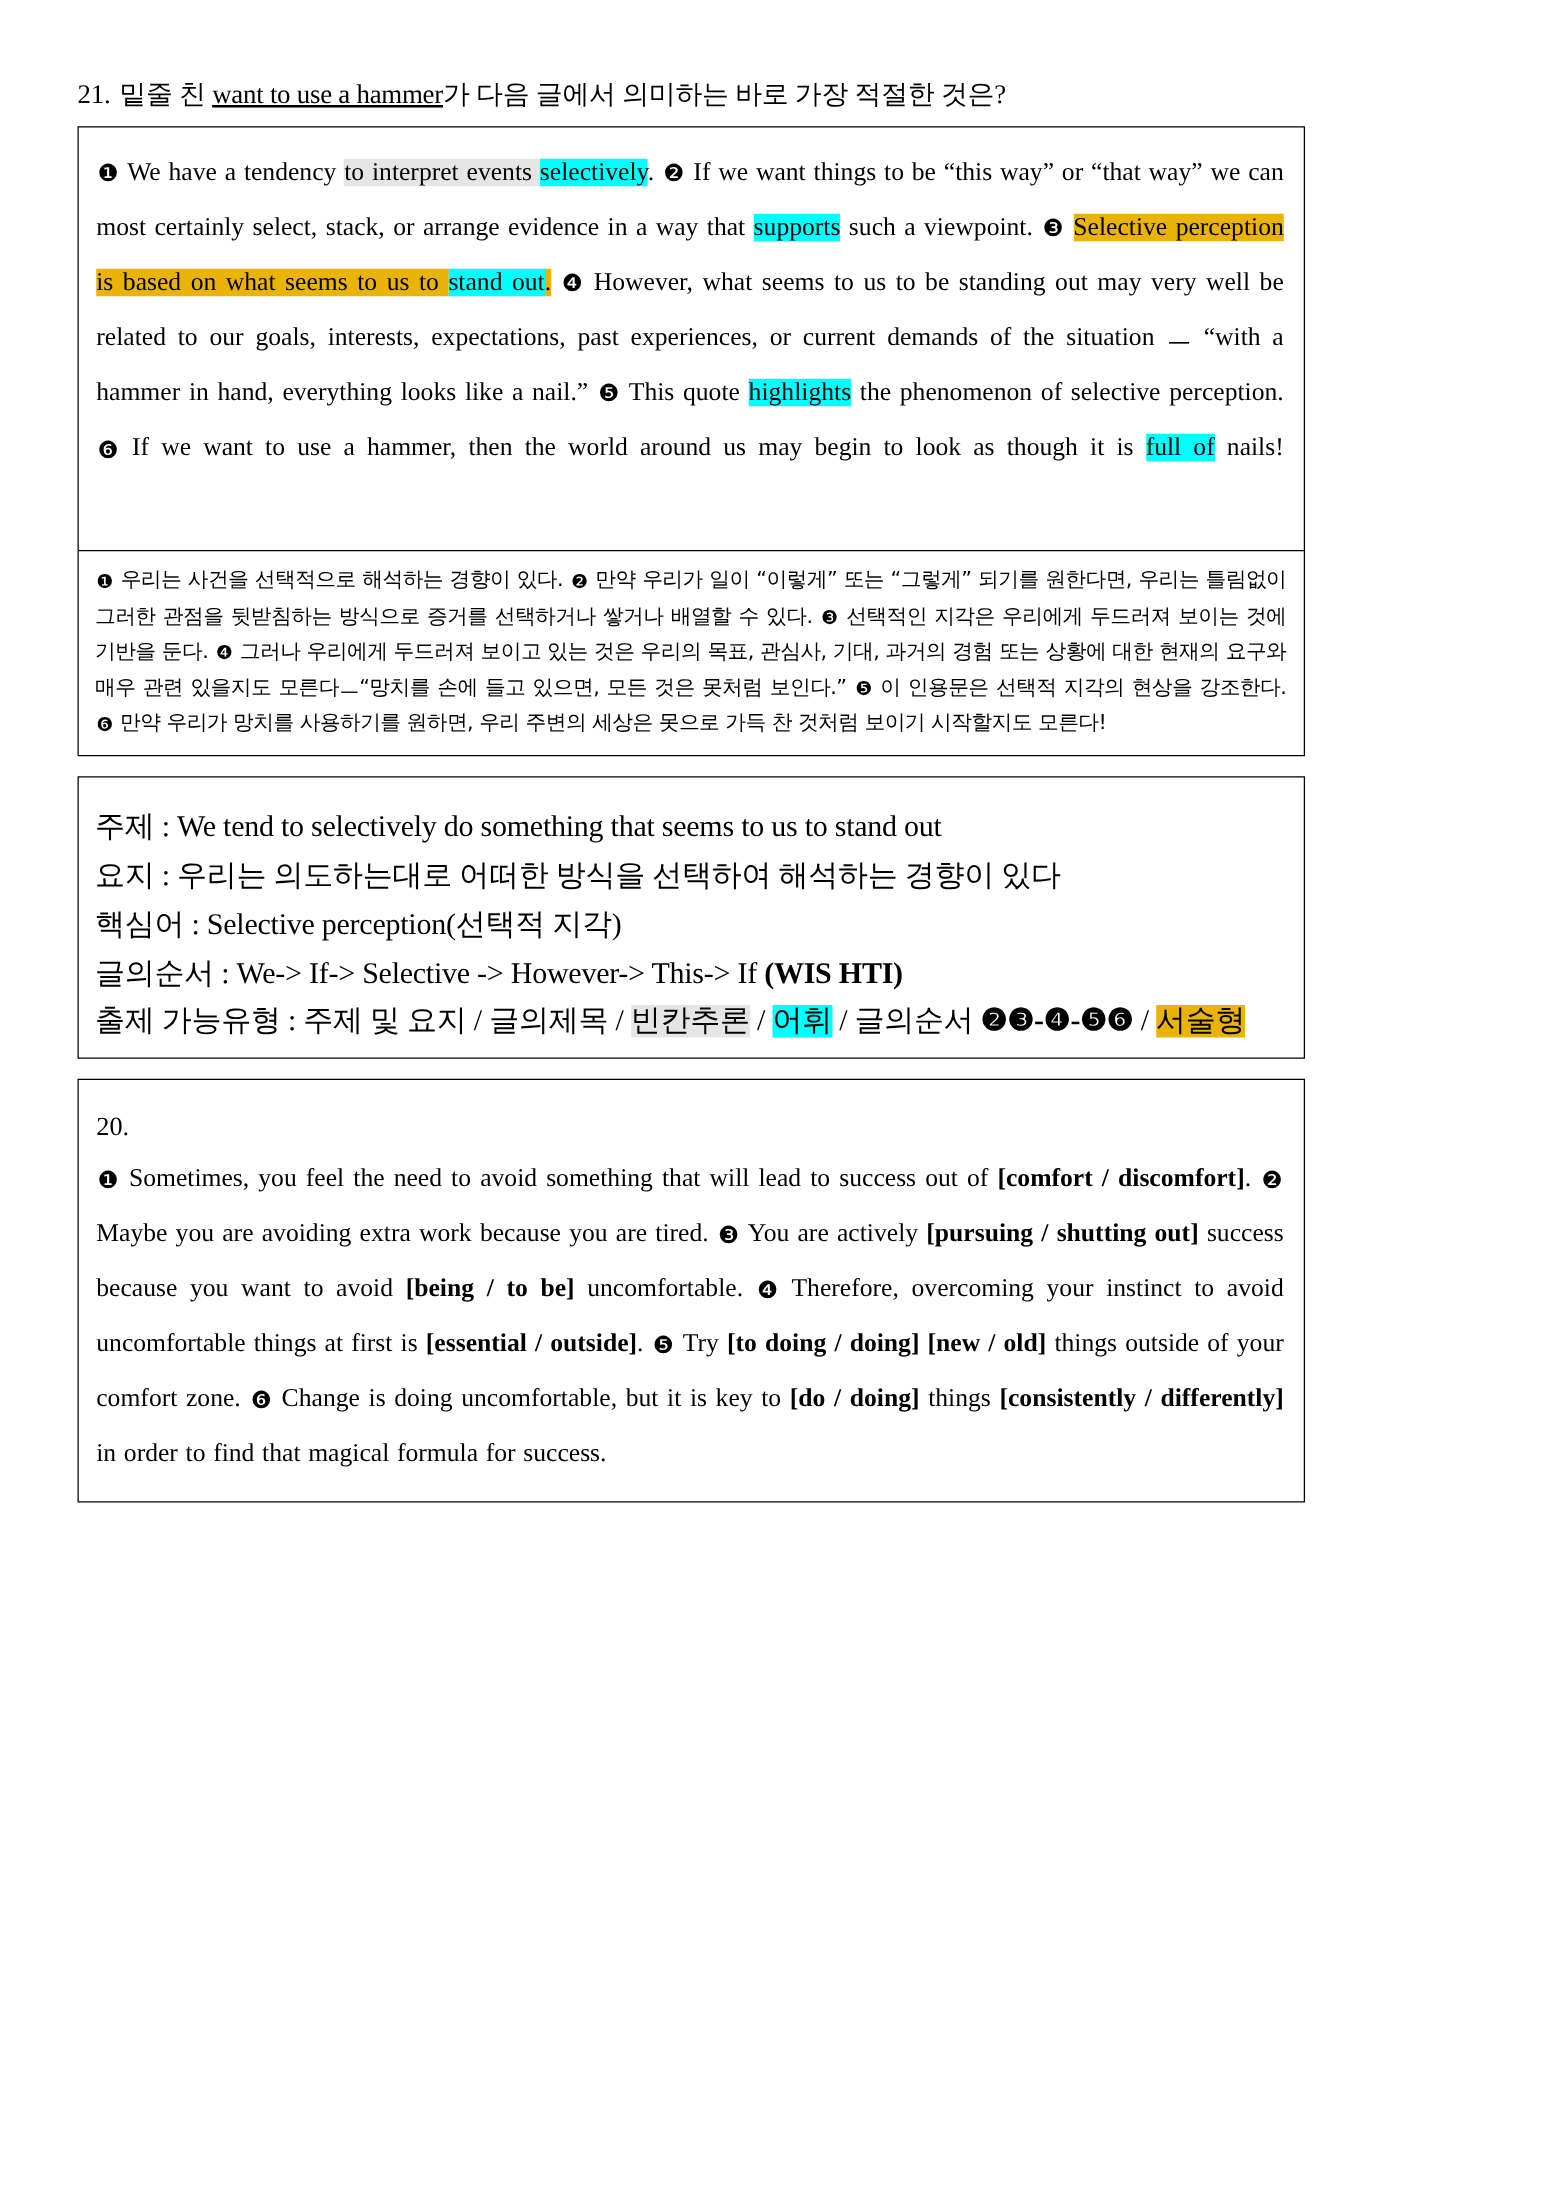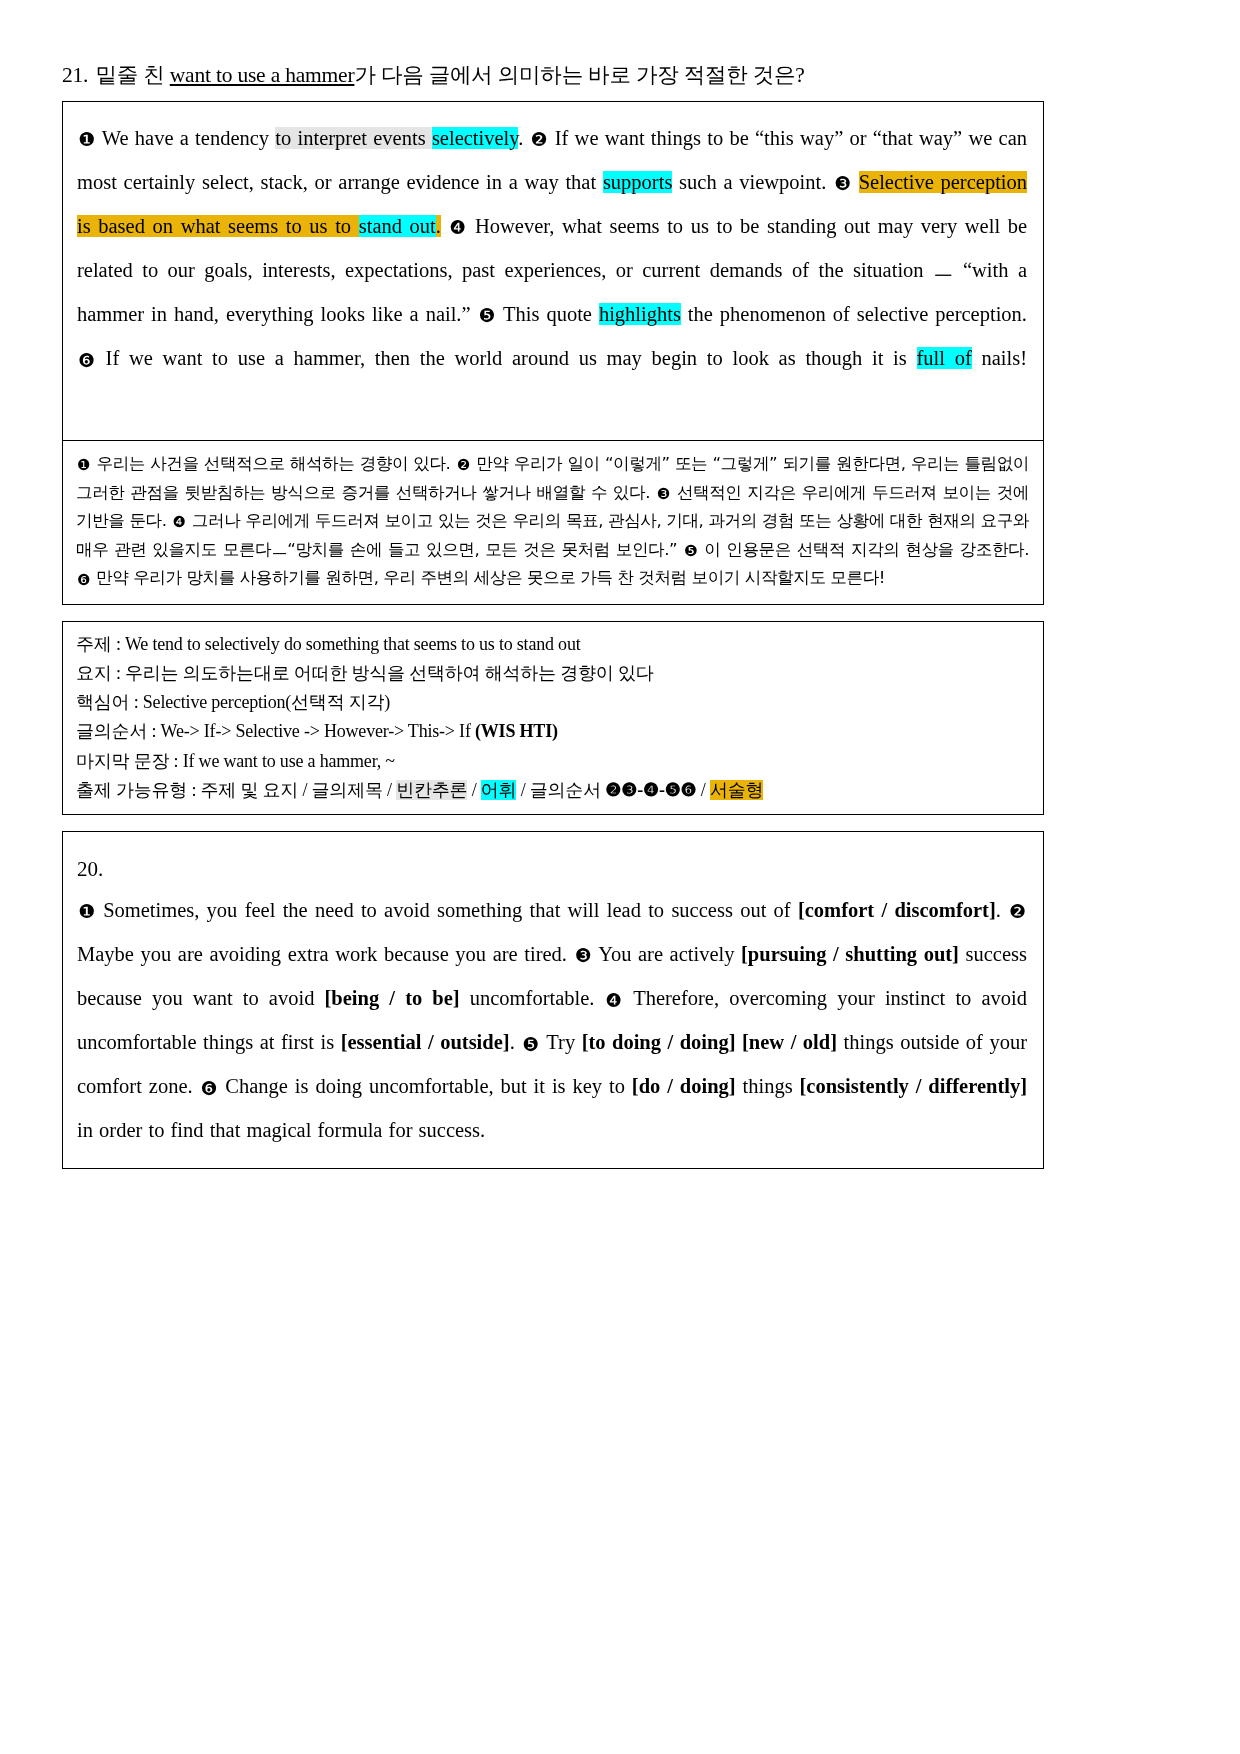--- a/index.html
+++ b/index.html
@@ -64,22 +64,22 @@
     font-size: 16.6px;
     line-height: 1.72;
     text-align: justify;
     text-justify: inter-word;
     font-family: "DejaVu Sans", "Liberation Sans", sans-serif;
     letter-spacing: -0.45px;
   }
 
   
   .summary {
-    padding: 8px 12px 9px 13px;
-    font-size: 18px;
+    padding: 21px 12px 9px 13px;
+    font-size: 24px;
     line-height: 1.62;
     letter-spacing: -0.2px;
   }
   .summary .row { white-space: nowrap; }
 
   
   .cloze {
     padding: 12px 16px 16px 14px;
     font-size: 20.5px;
     line-height: 2.15;
@@ -167,23 +167,20 @@
       <span>주제 : </span><span>We tend to selectively do something that seems to us to stand out</span>
     </div>
     <div class="row">
       <span>요지 : </span><span>우리는 의도하는대로 어떠한 방식을 선택하여 해석하는 경향이 있다</span>
     </div>
     <div class="row">
       <span>핵심어 : </span><span>Selective perception(선택적 지각)</span>
     </div>
     <div class="row">
       <span>글의순서 : </span><span>We-&gt; If-&gt; Selective -&gt; However-&gt; This-&gt; If </span><span class="b">(WIS HTI)</span>
-    </div>
-    <div class="row">
-      <span>마지막 문장 : </span><span>If we want to use a hammer, ~</span>
     </div>
     <div class="row">
       <span>출제 가능유형 : </span><span>주제 및 요지</span><span> / </span><span>글의제목</span><span> / </span><span class="hl-gray">빈칸추론</span><span> / </span><span class="hl-cyan">어휘</span><span> / </span><span>글의순서 </span><span class="b">❷❸-❹-❺❻</span><span> / </span><span class="hl-yellow">서술형</span>
     </div>
   </div>
 
   <div class="box cloze">
     <span class="num20">20.</span>
     <span class="cnum">❶</span>
     <span>Sometimes, you feel the need to avoid something that will lead to success out of </span><b>[comfort / discomfort]</b><span>.</span>

